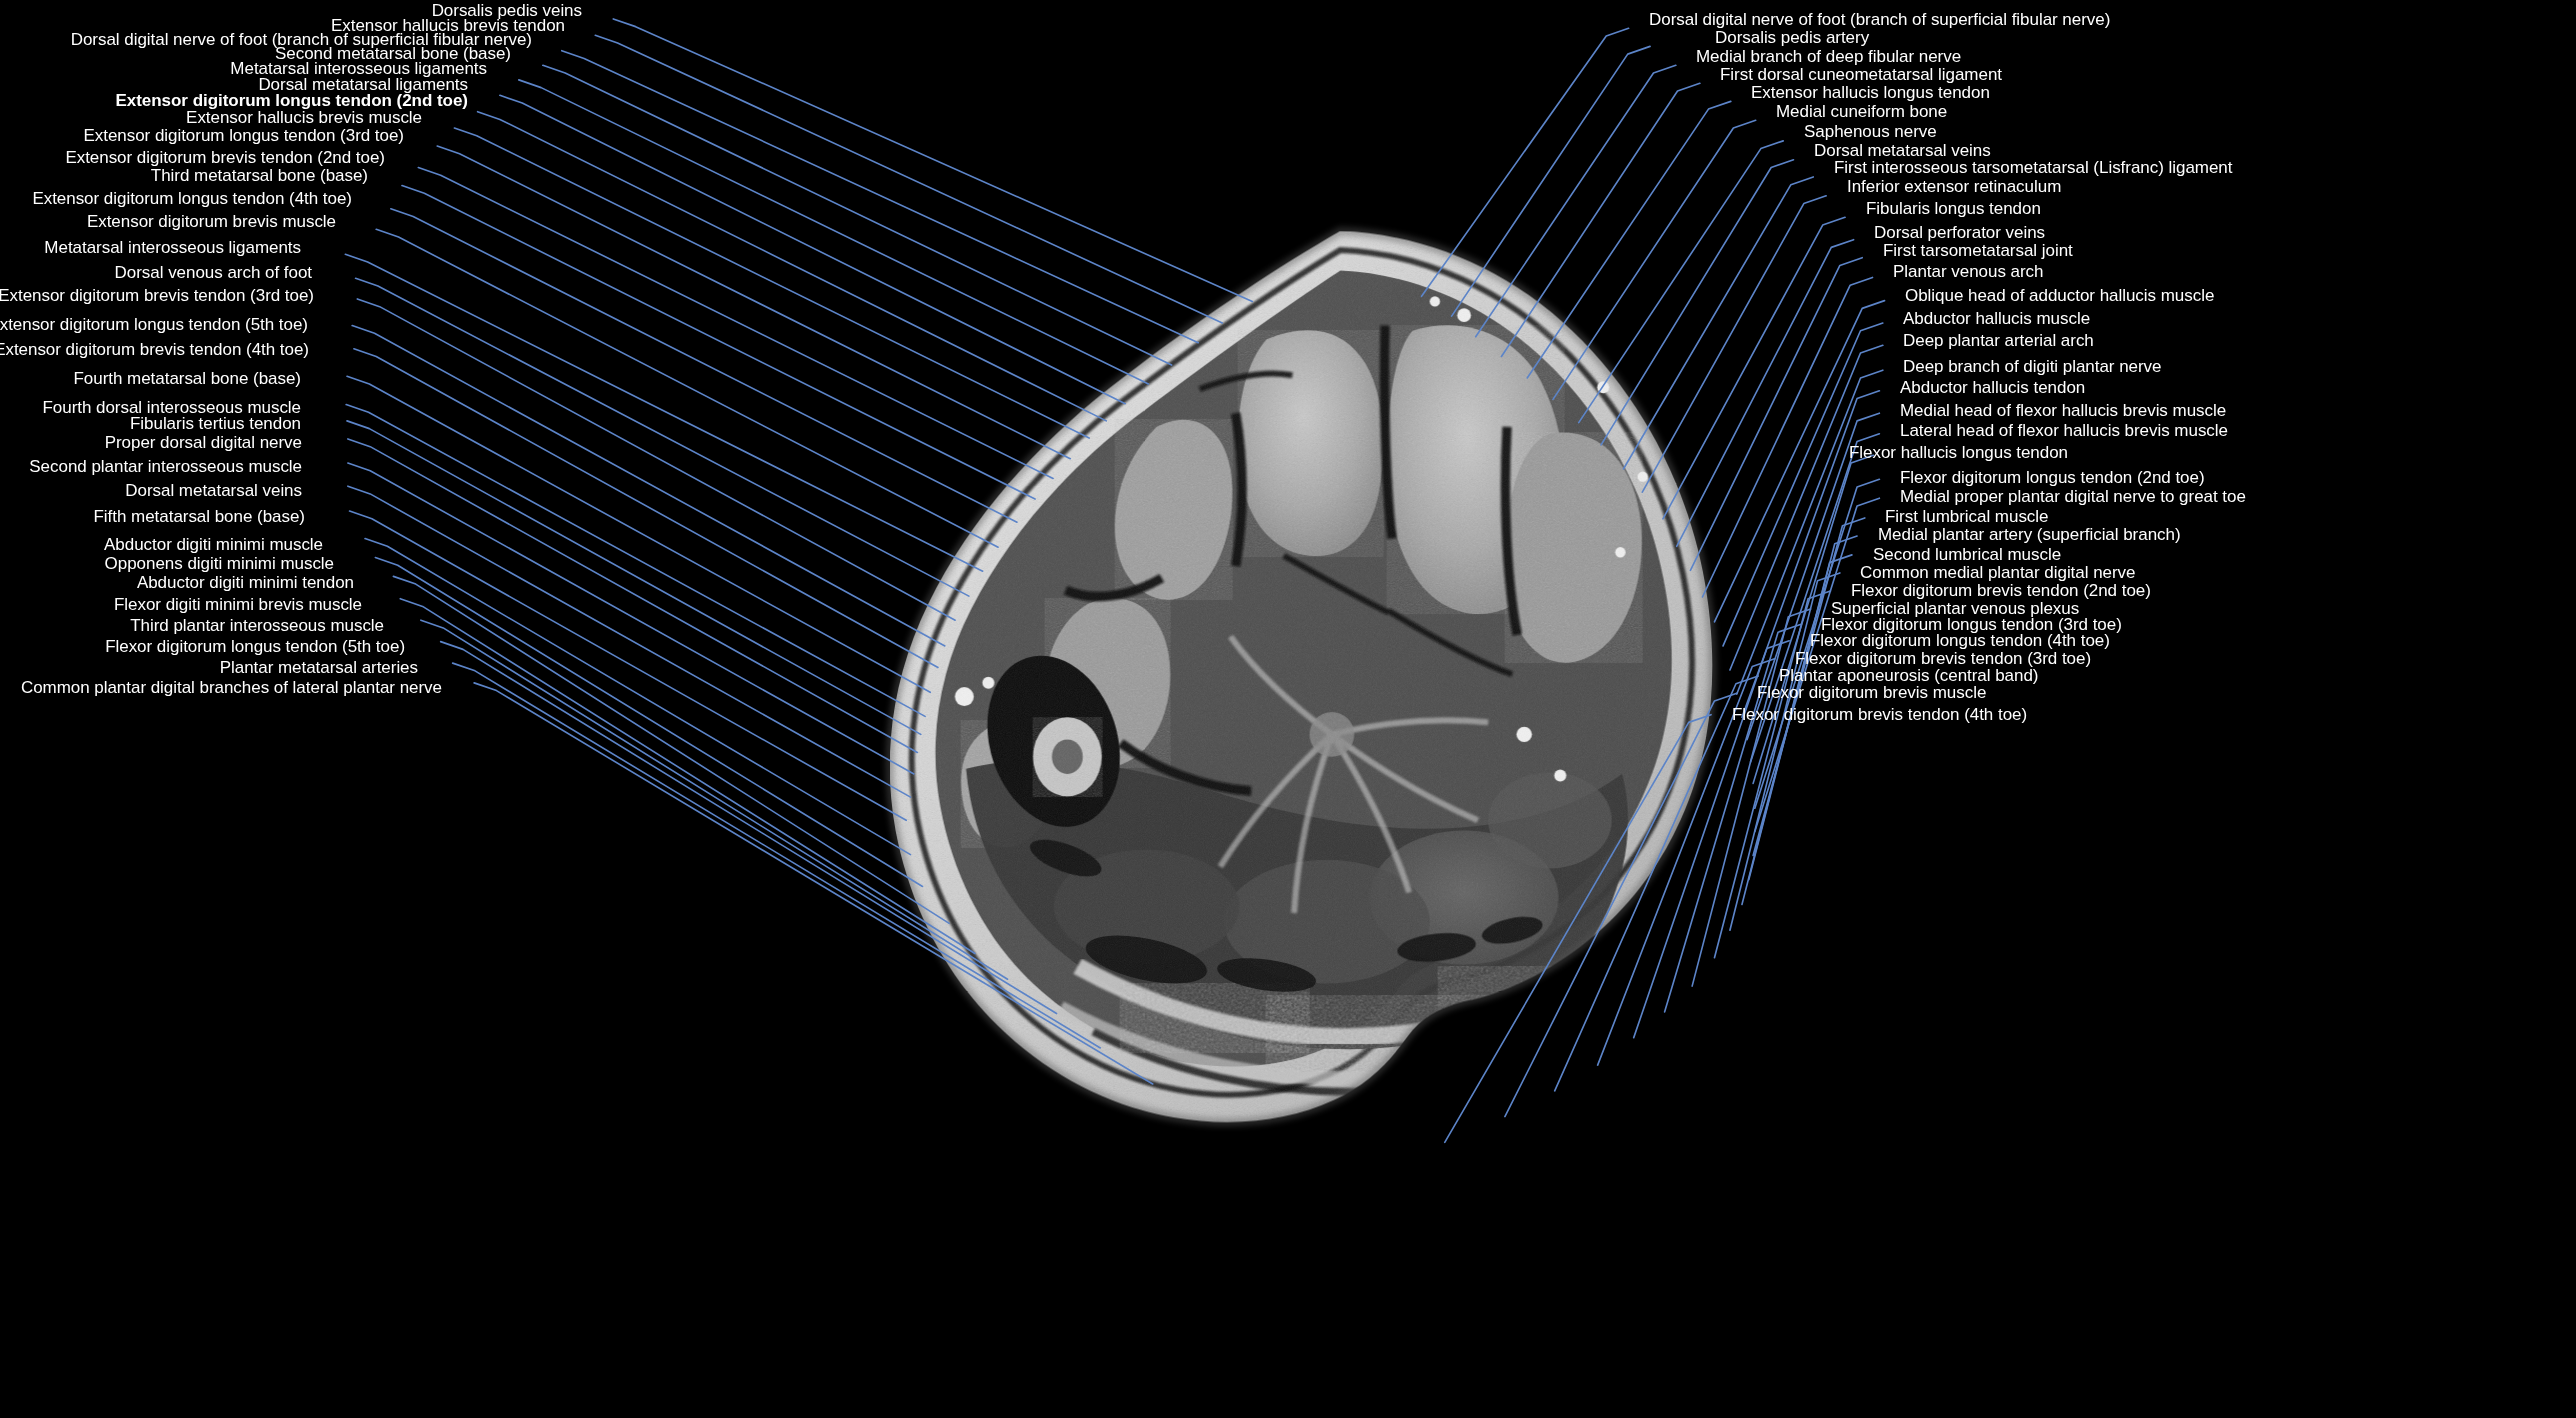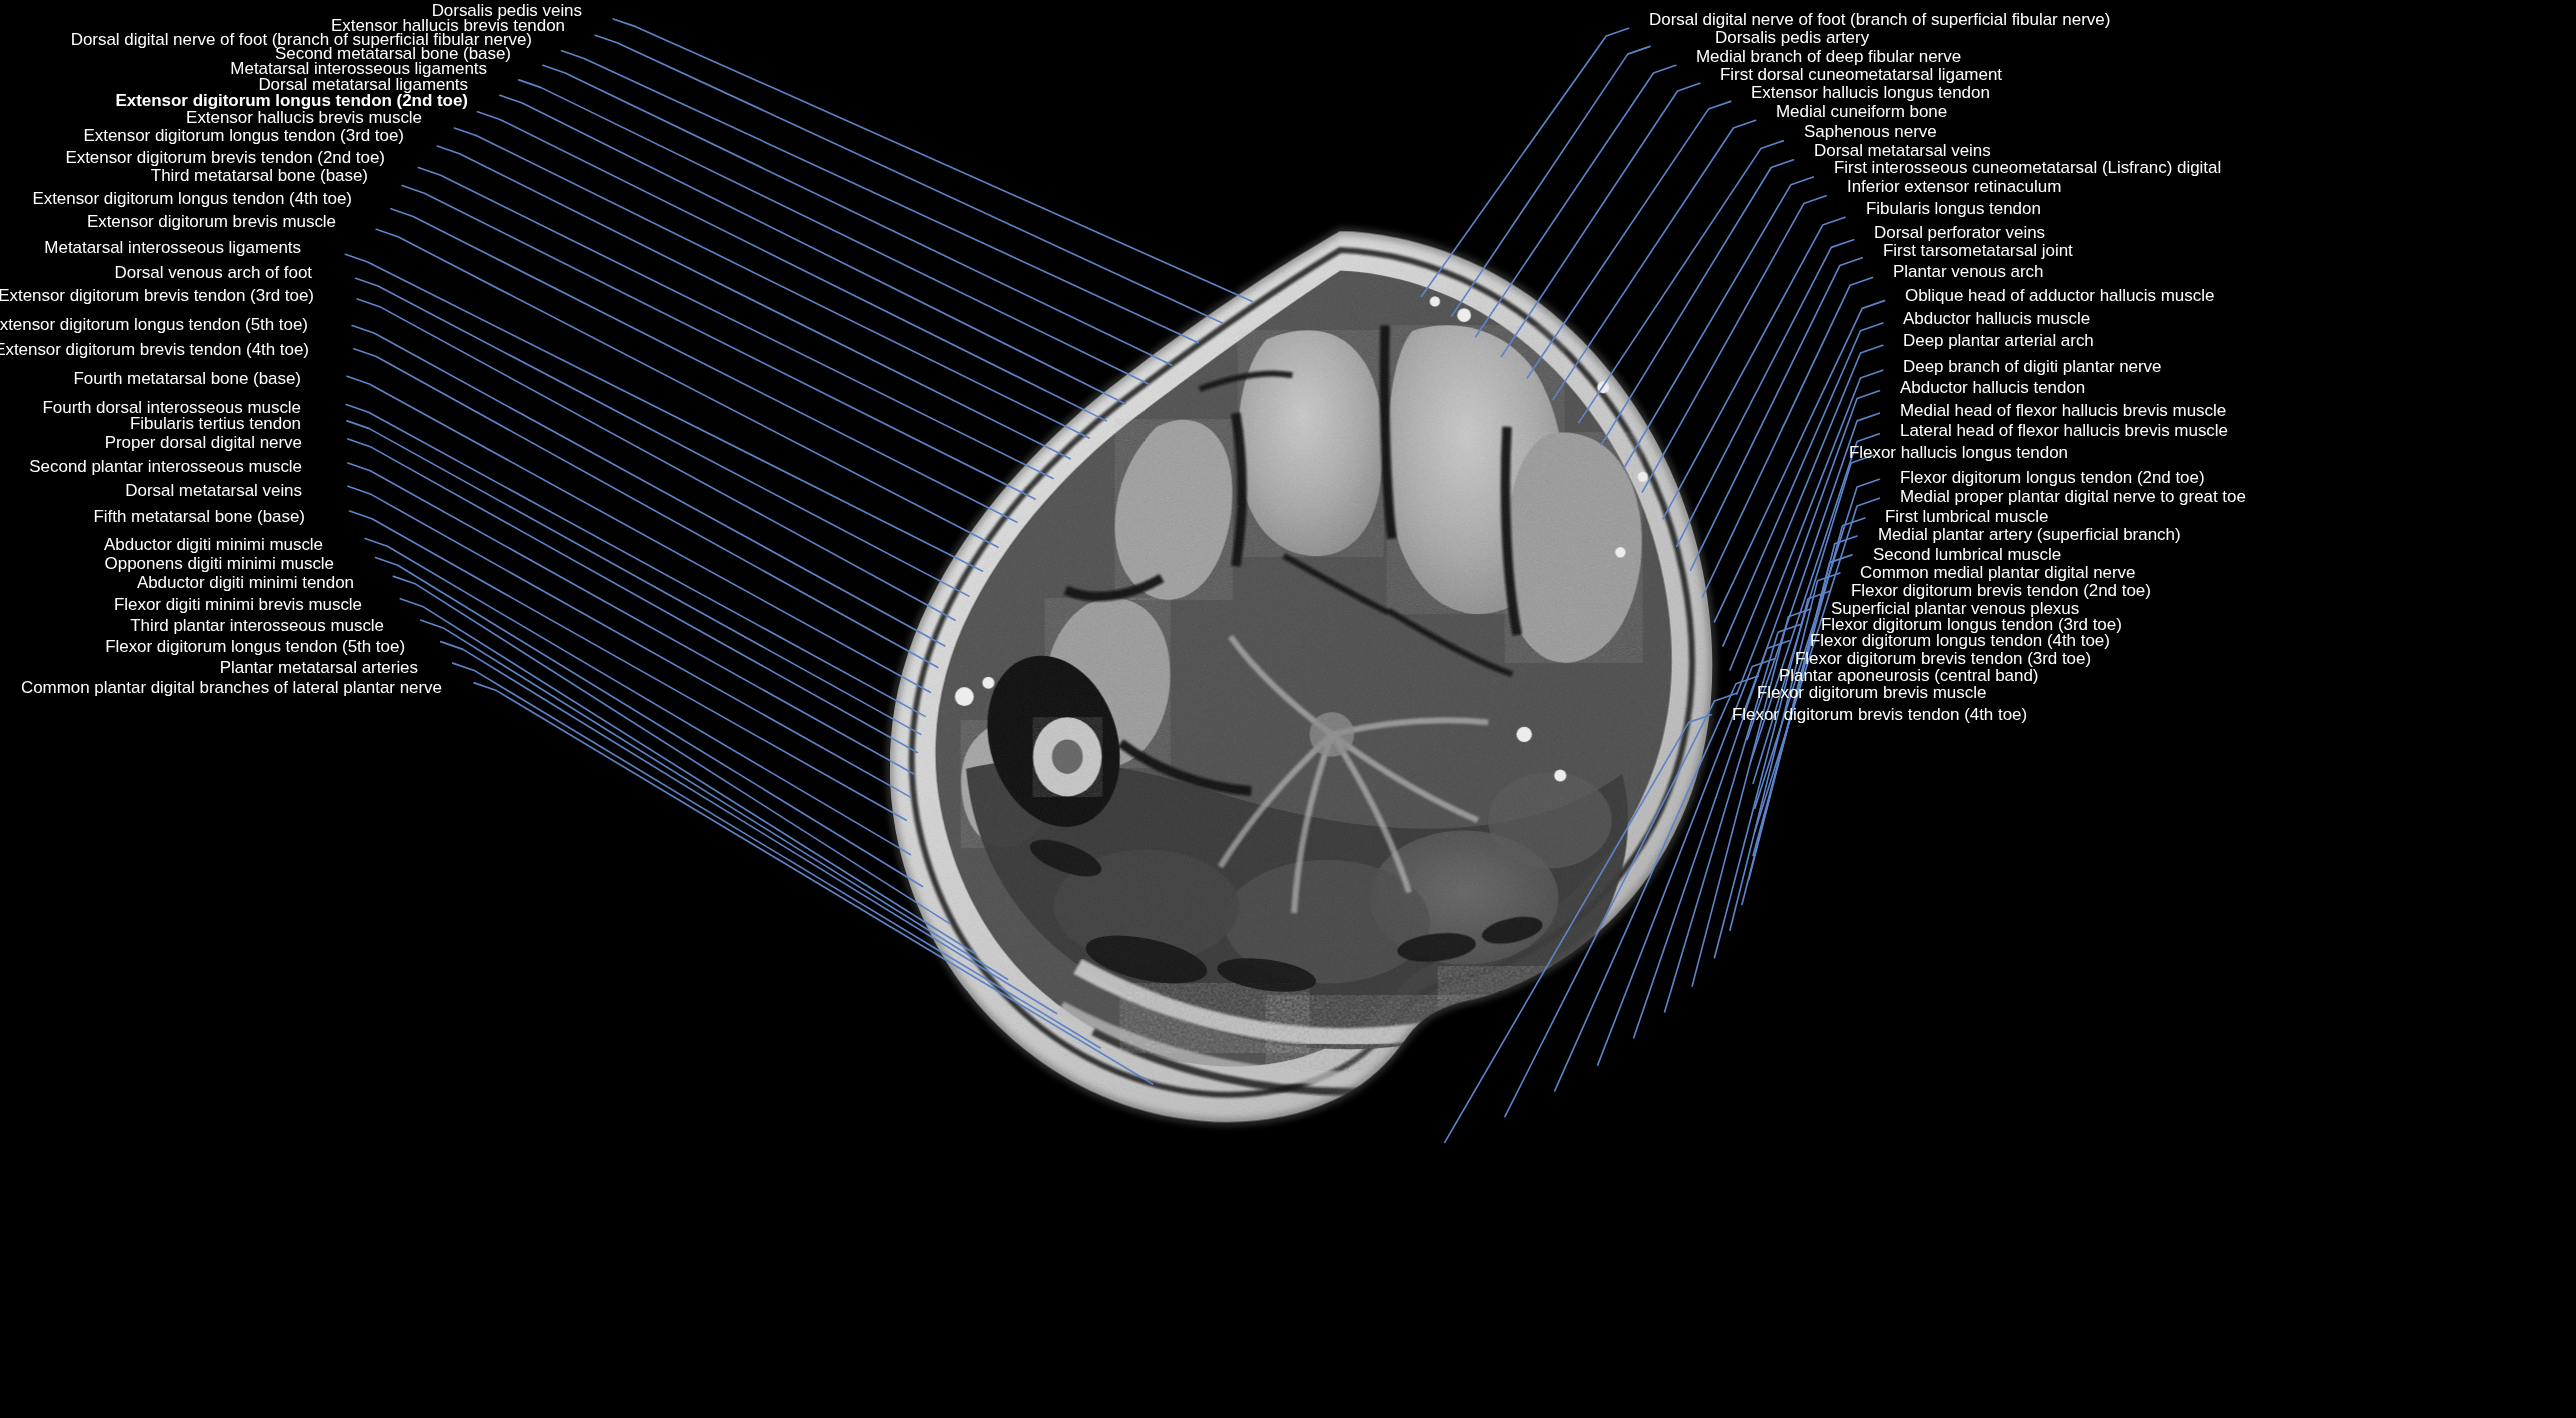--- a/index.html
+++ b/index.html
@@ -370,21 +370,21 @@
     </div>
   <div id="right-labels">
       <div class="lbl right" style="left: 1649px; top: 19px;">Dorsal digital nerve of foot (branch of superficial fibular nerve)</div>
       <div class="lbl right" style="left: 1671px; top: 37px; margin-left: 44px;">Dorsalis pedis artery</div>
       <div class="lbl right" style="left: 1696px; top: 56px;">Medial branch of deep fibular nerve</div>
       <div class="lbl right" style="left: 1720px; top: 74px;">First dorsal cuneometatarsal ligament</div>
       <div class="lbl right" style="left: 1751px; top: 92px;">Extensor hallucis longus tendon</div>
       <div class="lbl right" style="left: 1776px; top: 111px;">Medial cuneiform bone</div>
       <div class="lbl right" style="left: 1804px; top: 131px;">Saphenous nerve</div>
       <div class="lbl right" style="left: 1814px; top: 150px;">Dorsal metatarsal veins</div>
-      <div class="lbl right" style="left: 1834px; top: 167px;">First interosseous cuneometatarsal (Lisfranc) digital</div>
+      <div class="lbl right" style="left: 1834px; top: 167px;">First interosseous tarsometatarsal (Lisfranc) ligament</div>
       <div class="lbl right" style="left: 1847px; top: 186px;">Inferior extensor retinaculum</div>
       <div class="lbl right" style="left: 1866px; top: 208px;">Fibularis longus tendon</div>
       <div class="lbl right" style="left: 1874px; top: 232px;">Dorsal perforator veins</div>
       <div class="lbl right" style="left: 1883px; top: 250px;">First tarsometatarsal joint</div>
       <div class="lbl right" style="left: 1893px; top: 271px;">Plantar venous arch</div>
       <div class="lbl right" style="left: 1905px; top: 295px;">Oblique head of adductor hallucis muscle</div>
       <div class="lbl right" style="left: 1903px; top: 318px;">Abductor hallucis muscle</div>
       <div class="lbl right" style="left: 1903px; top: 340px;">Deep plantar arterial arch</div>
       <div class="lbl right" style="left: 1903px; top: 366px;">Deep branch of digiti plantar nerve</div>
       <div class="lbl right" style="left: 1900px; top: 387px;">Abductor hallucis tendon</div>

